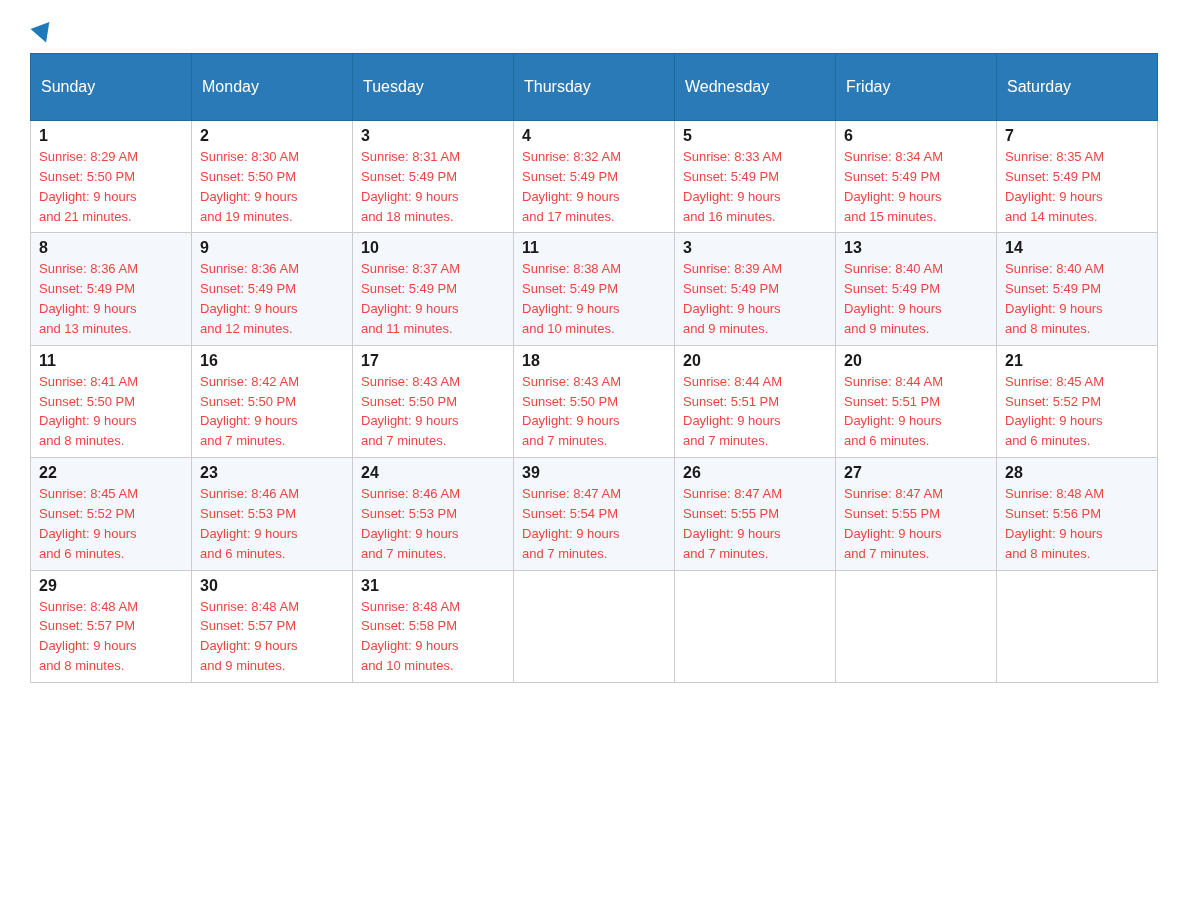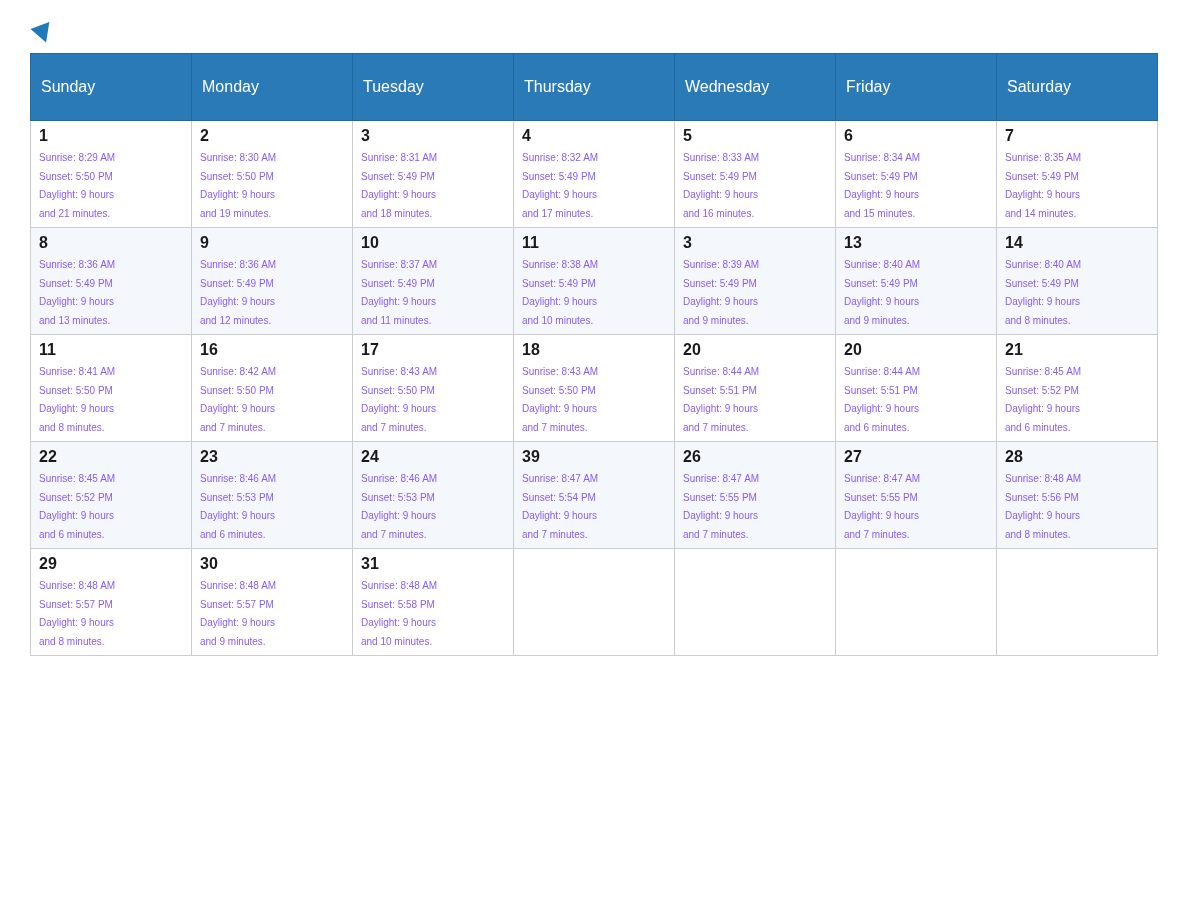--- a/index.html
+++ b/index.html
@@ -86,22 +86,22 @@
       background: #f4f8fc;
     }
     .day-num {
       font-size: 16px;
       font-weight: bold;
       color: #1a1a1a;
       display: block;
       margin-bottom: 2px;
     }
     .day-info {
-      font-size: 10px;
-      color: #8b5cf6;
+      font-size: 13px;
+      color: #ef4444;
       line-height: 1.45;
     }
     .empty-cell {
       background: #fff !important;
     }
   </style>
 </head>
 <body>
 
 <div class="header">

